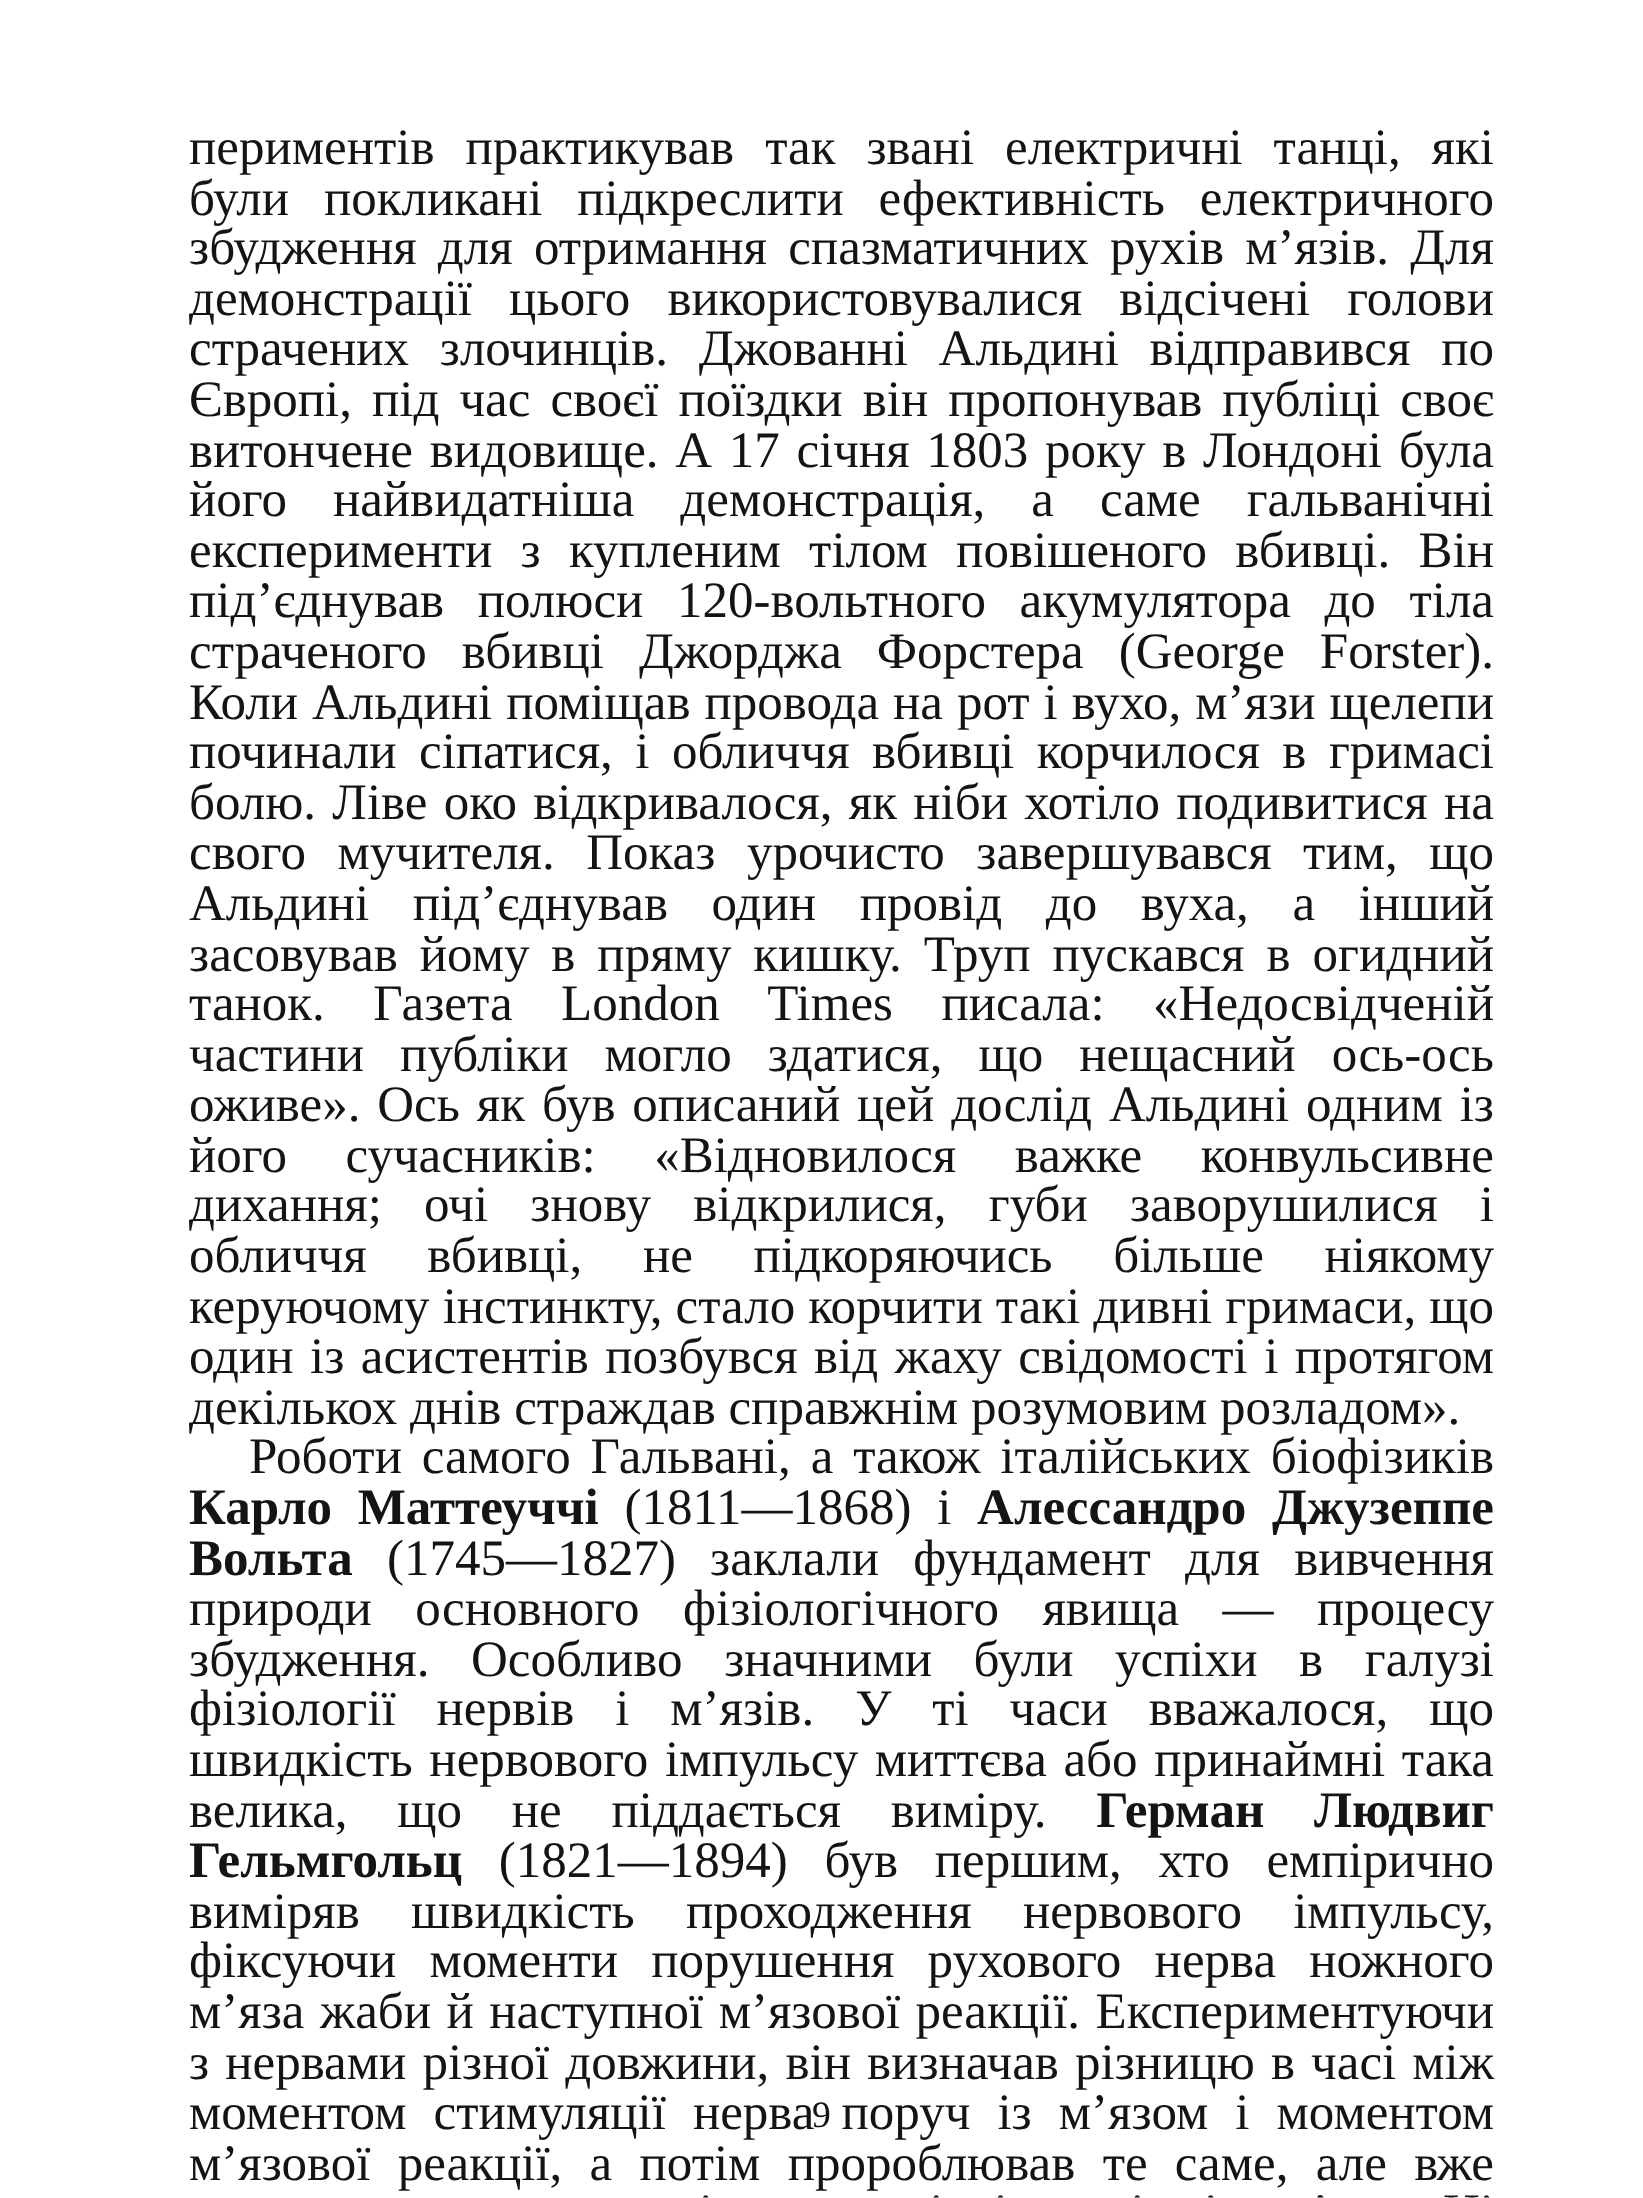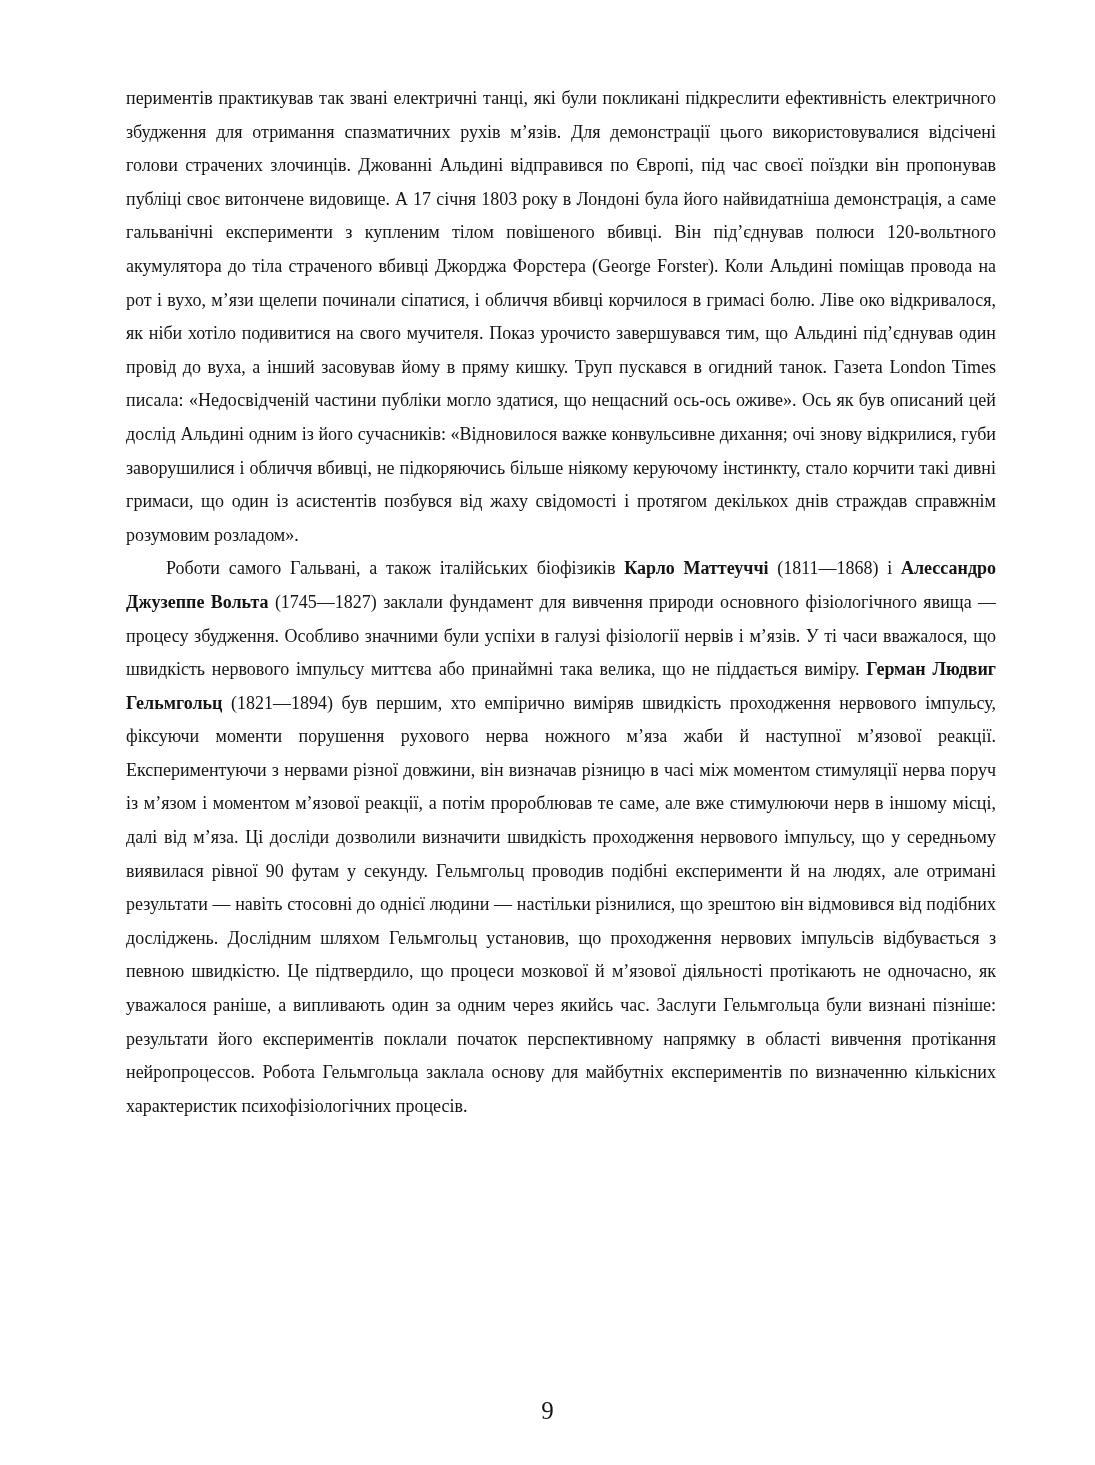--- a/index.html
+++ b/index.html
@@ -30,21 +30,21 @@
     position: absolute;
     left: 126px;
     top: 82px;
     width: 870px;
   }
 
   .para {
     margin: 0;
     text-align: justify;
     text-align-last: left;
-    font-size: 18px;
+    font-size: 34px;
     line-height: 33.6px;
     letter-spacing: 0px;
     word-spacing: 0px;
     hyphens: manual;
     -webkit-hyphens: manual;
   }
 
   .para + .para {
     margin-top: 0;
   }

